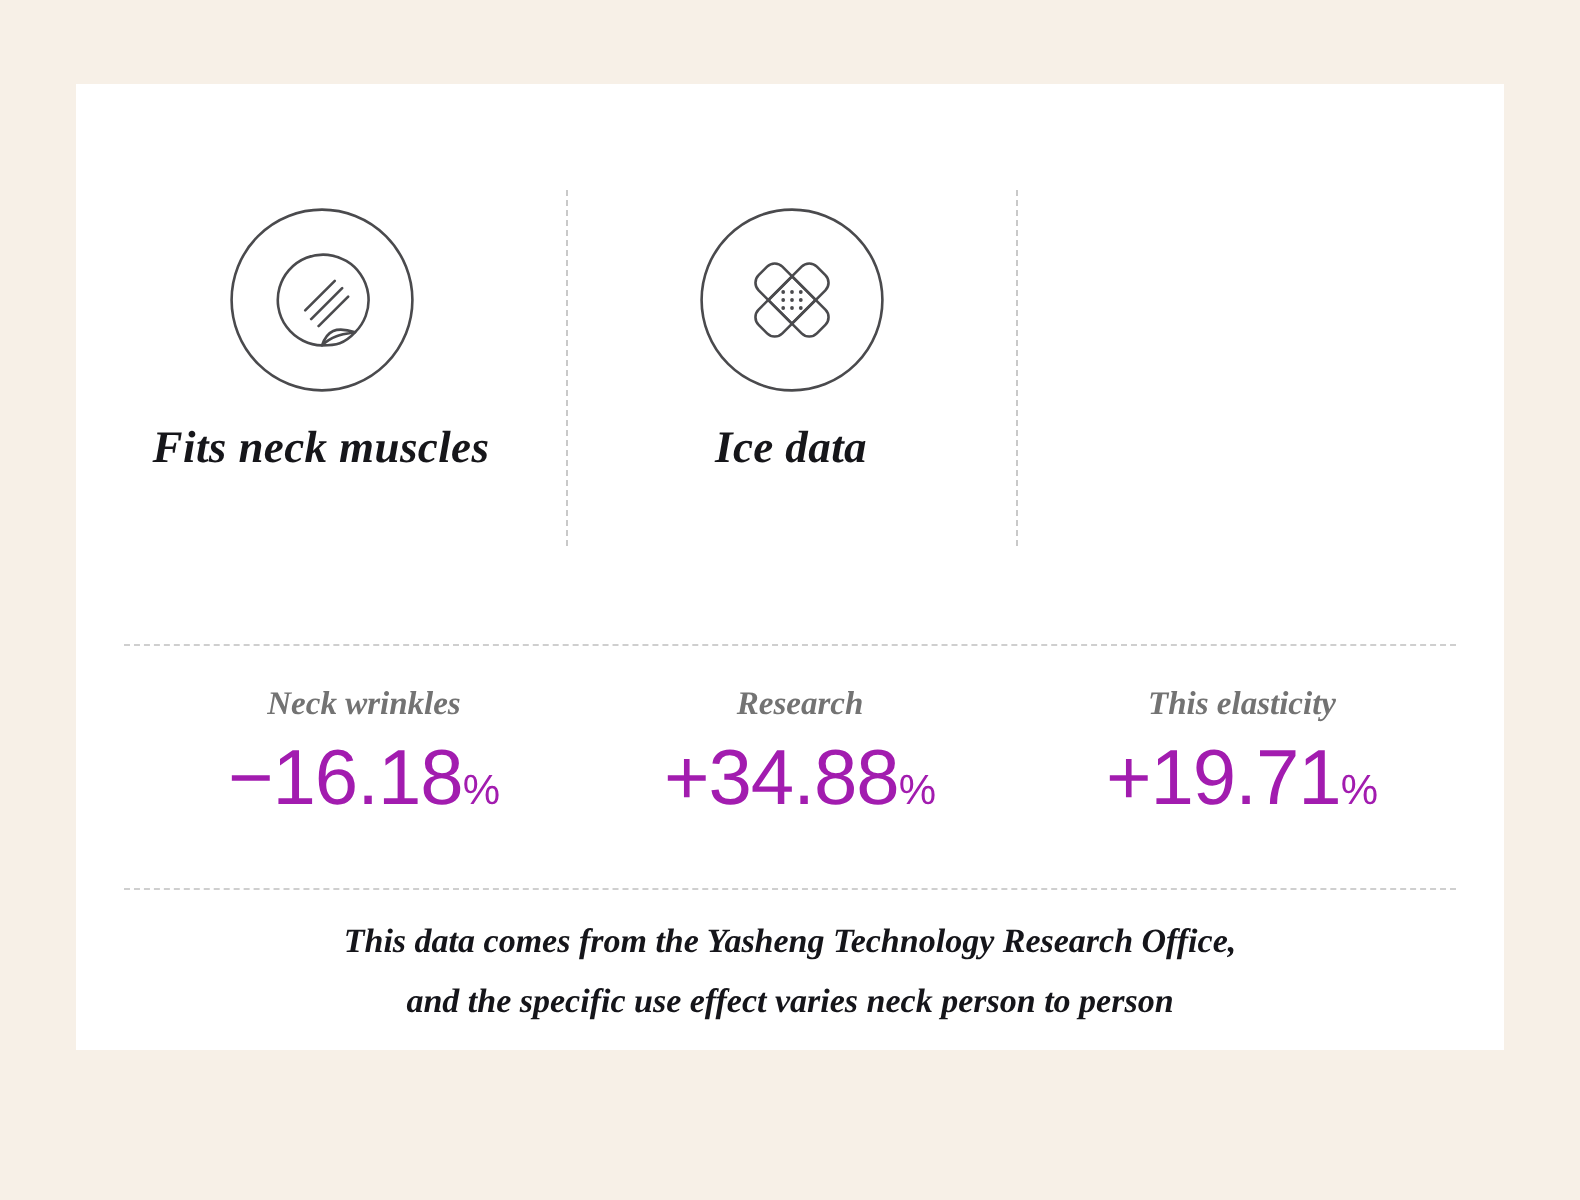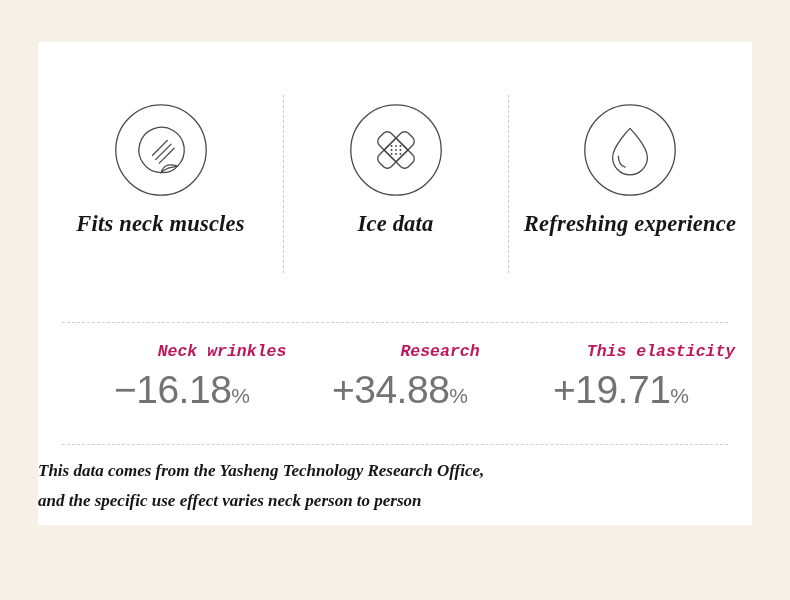--- a/index.html
+++ b/index.html
@@ -112,53 +112,53 @@
   .stat.s0 { left: 30px;  width: 228px; }
   .stat.s1 { left: 262px; width: 200px; }
   .stat.s2 { left: 470px; width: 226px; }
 
   .stat-label {
     position: absolute;
     top: 8px;
     left: 50%;
     transform: translateX(-50%);
     white-space: nowrap;
-    font-family: Liberation Mono, monospace;
+    font-family: Liberation Serif, serif;
     font-style: italic;
     font-weight: bold;
     font-size: 16.5px;
-    color: #be185d;
-    margin-left: 40px;
+    color: #737373;
   }
 
   .stat-value {
     position: absolute;
     top: 36px;
     left: 50%;
     transform: translateX(-50%);
     white-space: nowrap;
     font-family: "Liberation Sans", "DejaVu Sans", sans-serif;
     font-weight: 400;
     font-size: 39px;
     line-height: 1;
-    color: #737373;
+    color: #a21caf;
     letter-spacing: -0.5px;
   }
 
   .stat-value .pct {
     font-size: 21px;
     letter-spacing: 0;
   }
 
   
   #disclaimer {
     position: absolute;
     left: 0;
     top: 414px;
     width: 100%;
+    text-align: center;
   }
 
   .disclaimer-line {
     font-family: "Liberation Serif", "DejaVu Serif", serif;
     font-style: italic;
     font-weight: bold;
     font-size: 17px;
     line-height: 30px;
     color: #15151a;
     white-space: nowrap;
@@ -209,30 +209,20 @@
             <circle cx="51.4" cy="47.0" r="0.95"></circle>
             <circle cx="42.6" cy="51.0" r="0.95"></circle>
             <circle cx="47.0" cy="51.0" r="0.95"></circle>
             <circle cx="51.4" cy="51.0" r="0.95"></circle>
           </g>
         </svg>
       </div>
       <div class="feature-label">Ice data</div>
     </div>
 
-    <div class="feature f2">
-      <div class="icon-wrap">
-        <svg viewBox="0 0 94 94" fill="none" stroke="#4a4a4d" stroke-width="1.3" stroke-linecap="round" stroke-linejoin="round">
-          <circle cx="47" cy="47" r="45.2"></circle>
-          <path d="M47 25.4 C47 25.4 29.6 43.1 29.6 54.4 A17.4 17.4 0 0 0 64.4 54.4 C64.4 43.1 47 25.4 47 25.4 Z"></path>
-          <path d="M35.4 53.2 C35.4 59.1 38.6 62.9 42.1 64.1"></path>
-        </svg>
-      </div>
-      <div class="feature-label">Refreshing experience</div>
-    </div>
   </div>
 
   <div class="h-divider top"></div>
 
   <div id="stats">
 
     <div class="stat s0">
       <div class="stat-label">Neck wrinkles</div>
       <div class="stat-value"><span>−16.18</span><span class="pct">%</span></div>
     </div>

